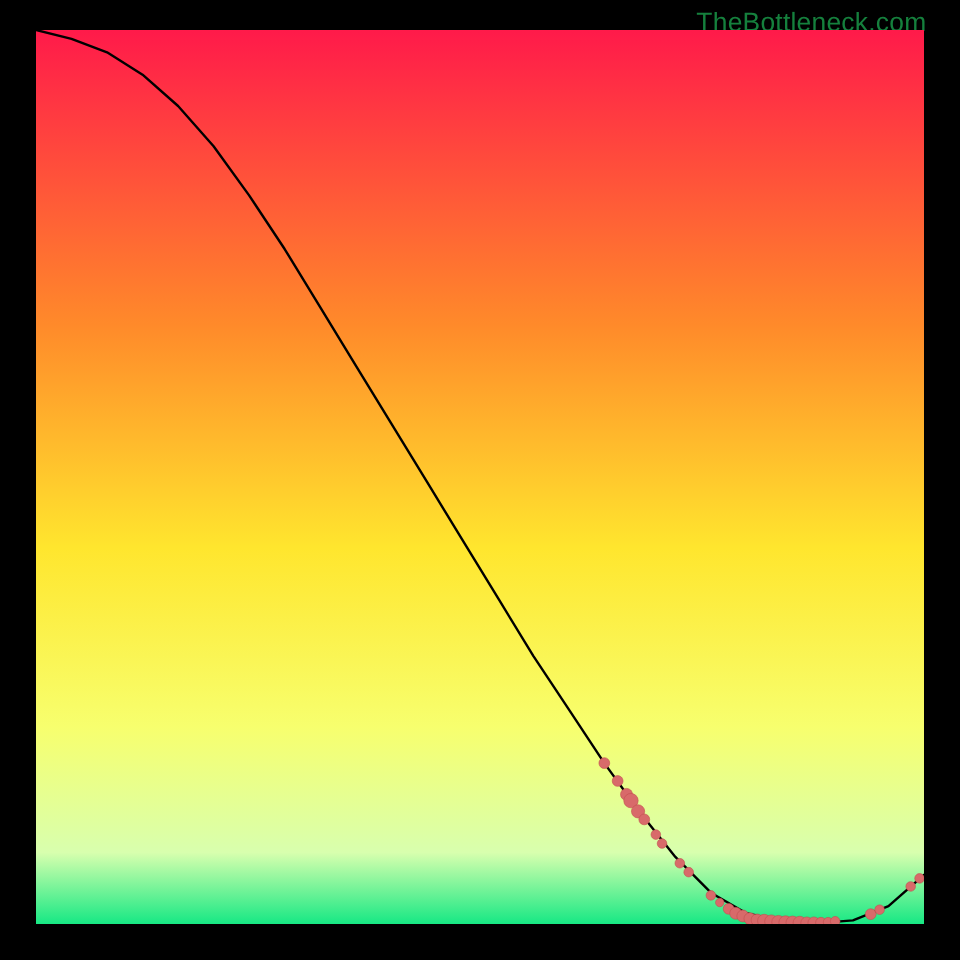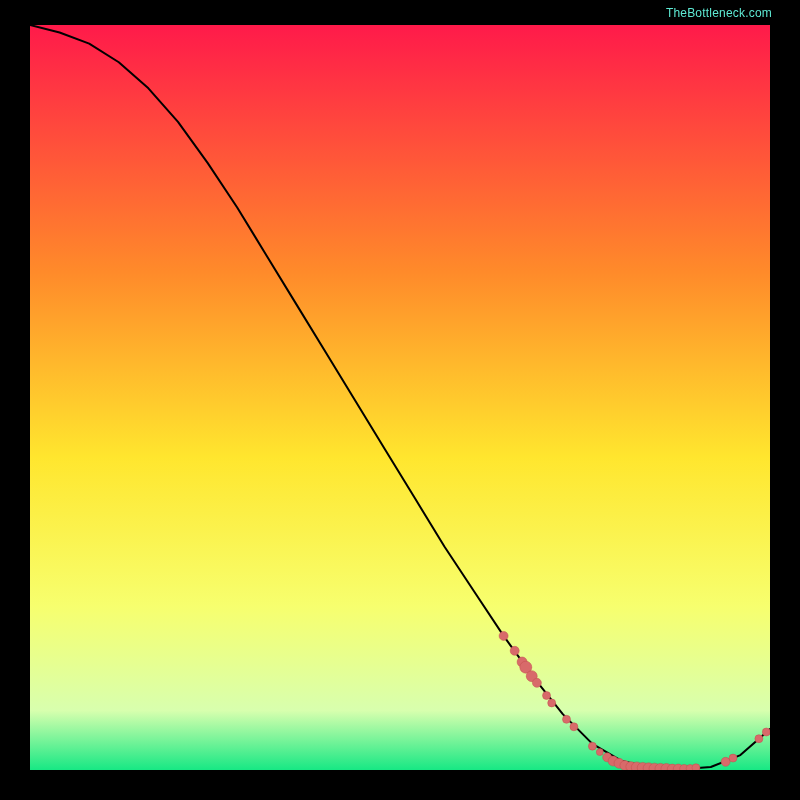--- a/index.html
+++ b/index.html
@@ -23,22 +23,22 @@
     position: absolute;
     left: 0;
     top: 0;
     width: 740px;
     height: 745px;
   }
   .watermark {
     position: absolute;
     top: 6px;
     right: 28px;
-    color: #5eead4;
-    font-size: 12px;
+    color: #15803d;
+    font-size: 22px;
     font-weight: 400;
     letter-spacing: 0.2px;
   }
   svg { display: block; }
 </style>
 </head>
 <body>
 
 <div class="watermark">TheBottleneck.com</div>
 

